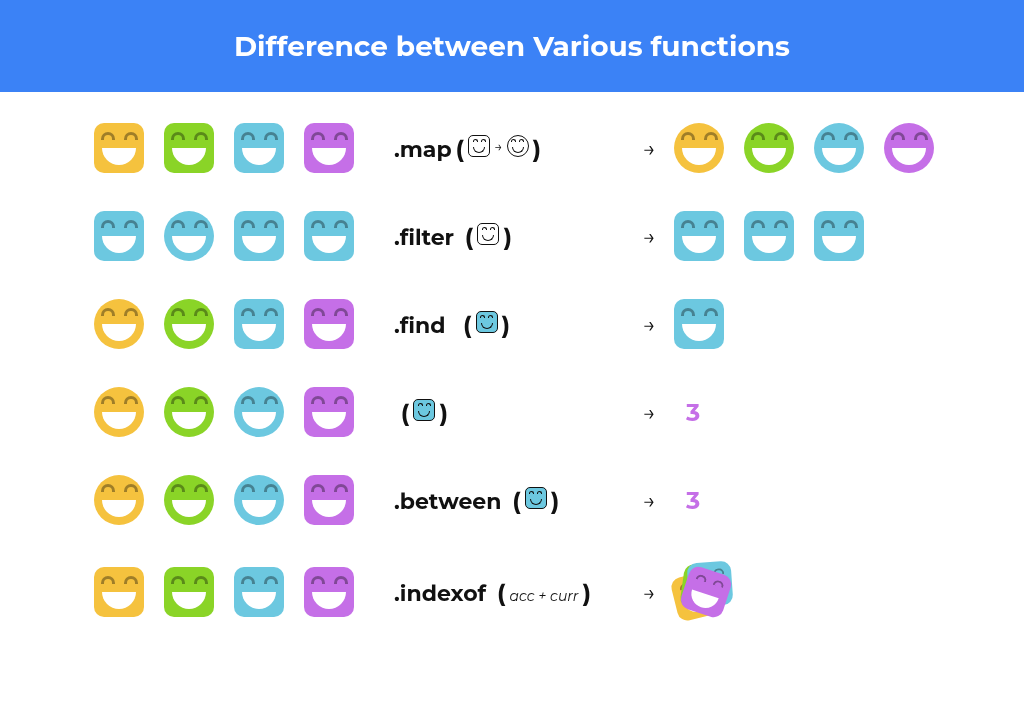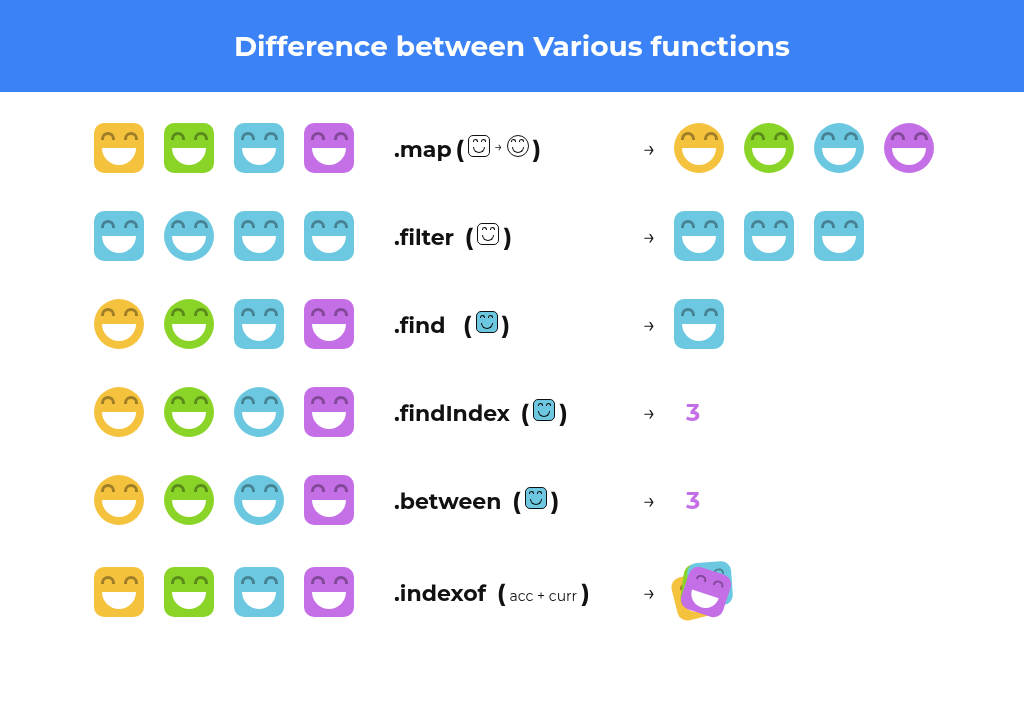--- a/index.html
+++ b/index.html
@@ -157,21 +157,21 @@
   }
   .stack .face .mouth { width: 28px; height: 14px; bottom: 6px; }
   .stack .face .eyes { top: 7px; gap: 7px; }
   .stack .face .eye { width: 11px; height: 6px; border-width: 2.5px; }
   .s1 { transform: rotate(-14deg); left: 0; top: 12px; z-index: 1; }
   .s2 { transform: rotate(8deg);  left: 8px; top: 4px;  z-index: 2; }
   .s3 { transform: rotate(-4deg); left: 14px; top: 0;  z-index: 3; }
   .s4 { transform: rotate(18deg); left: 10px; top: 8px;  z-index: 4; }
 
   .tiny-arrow { font-size: 14px; color: #111; }
-  .acc-text { font-size: 12px; }
+  .acc-text { font-size: 12px; font-style: italic; }
 </style>
 </head>
 <body>
 
 <div class="header">Difference between Various functions</div>
 
 <div class="content">
 
   <div class="row">
     <div class="input-group">
@@ -412,21 +412,20 @@
         </div>
       <div class="face square c-purple">
           <div class="eyes">
             <div class="eye"></div>
             <div class="eye"></div>
           </div>
           <div class="mouth"></div>
         </div>
     </div>
     <div class="func">
-      <span>.findIndex</span>
       <span class="paren">&nbsp;(</span>
       <span class="inner">
         <span class="mini filled">
             <span class="meyes">
               <span class="meye"></span>
               <span class="meye"></span>
             </span>
             <span class="mmouth"></span>
           </span>
       </span>

